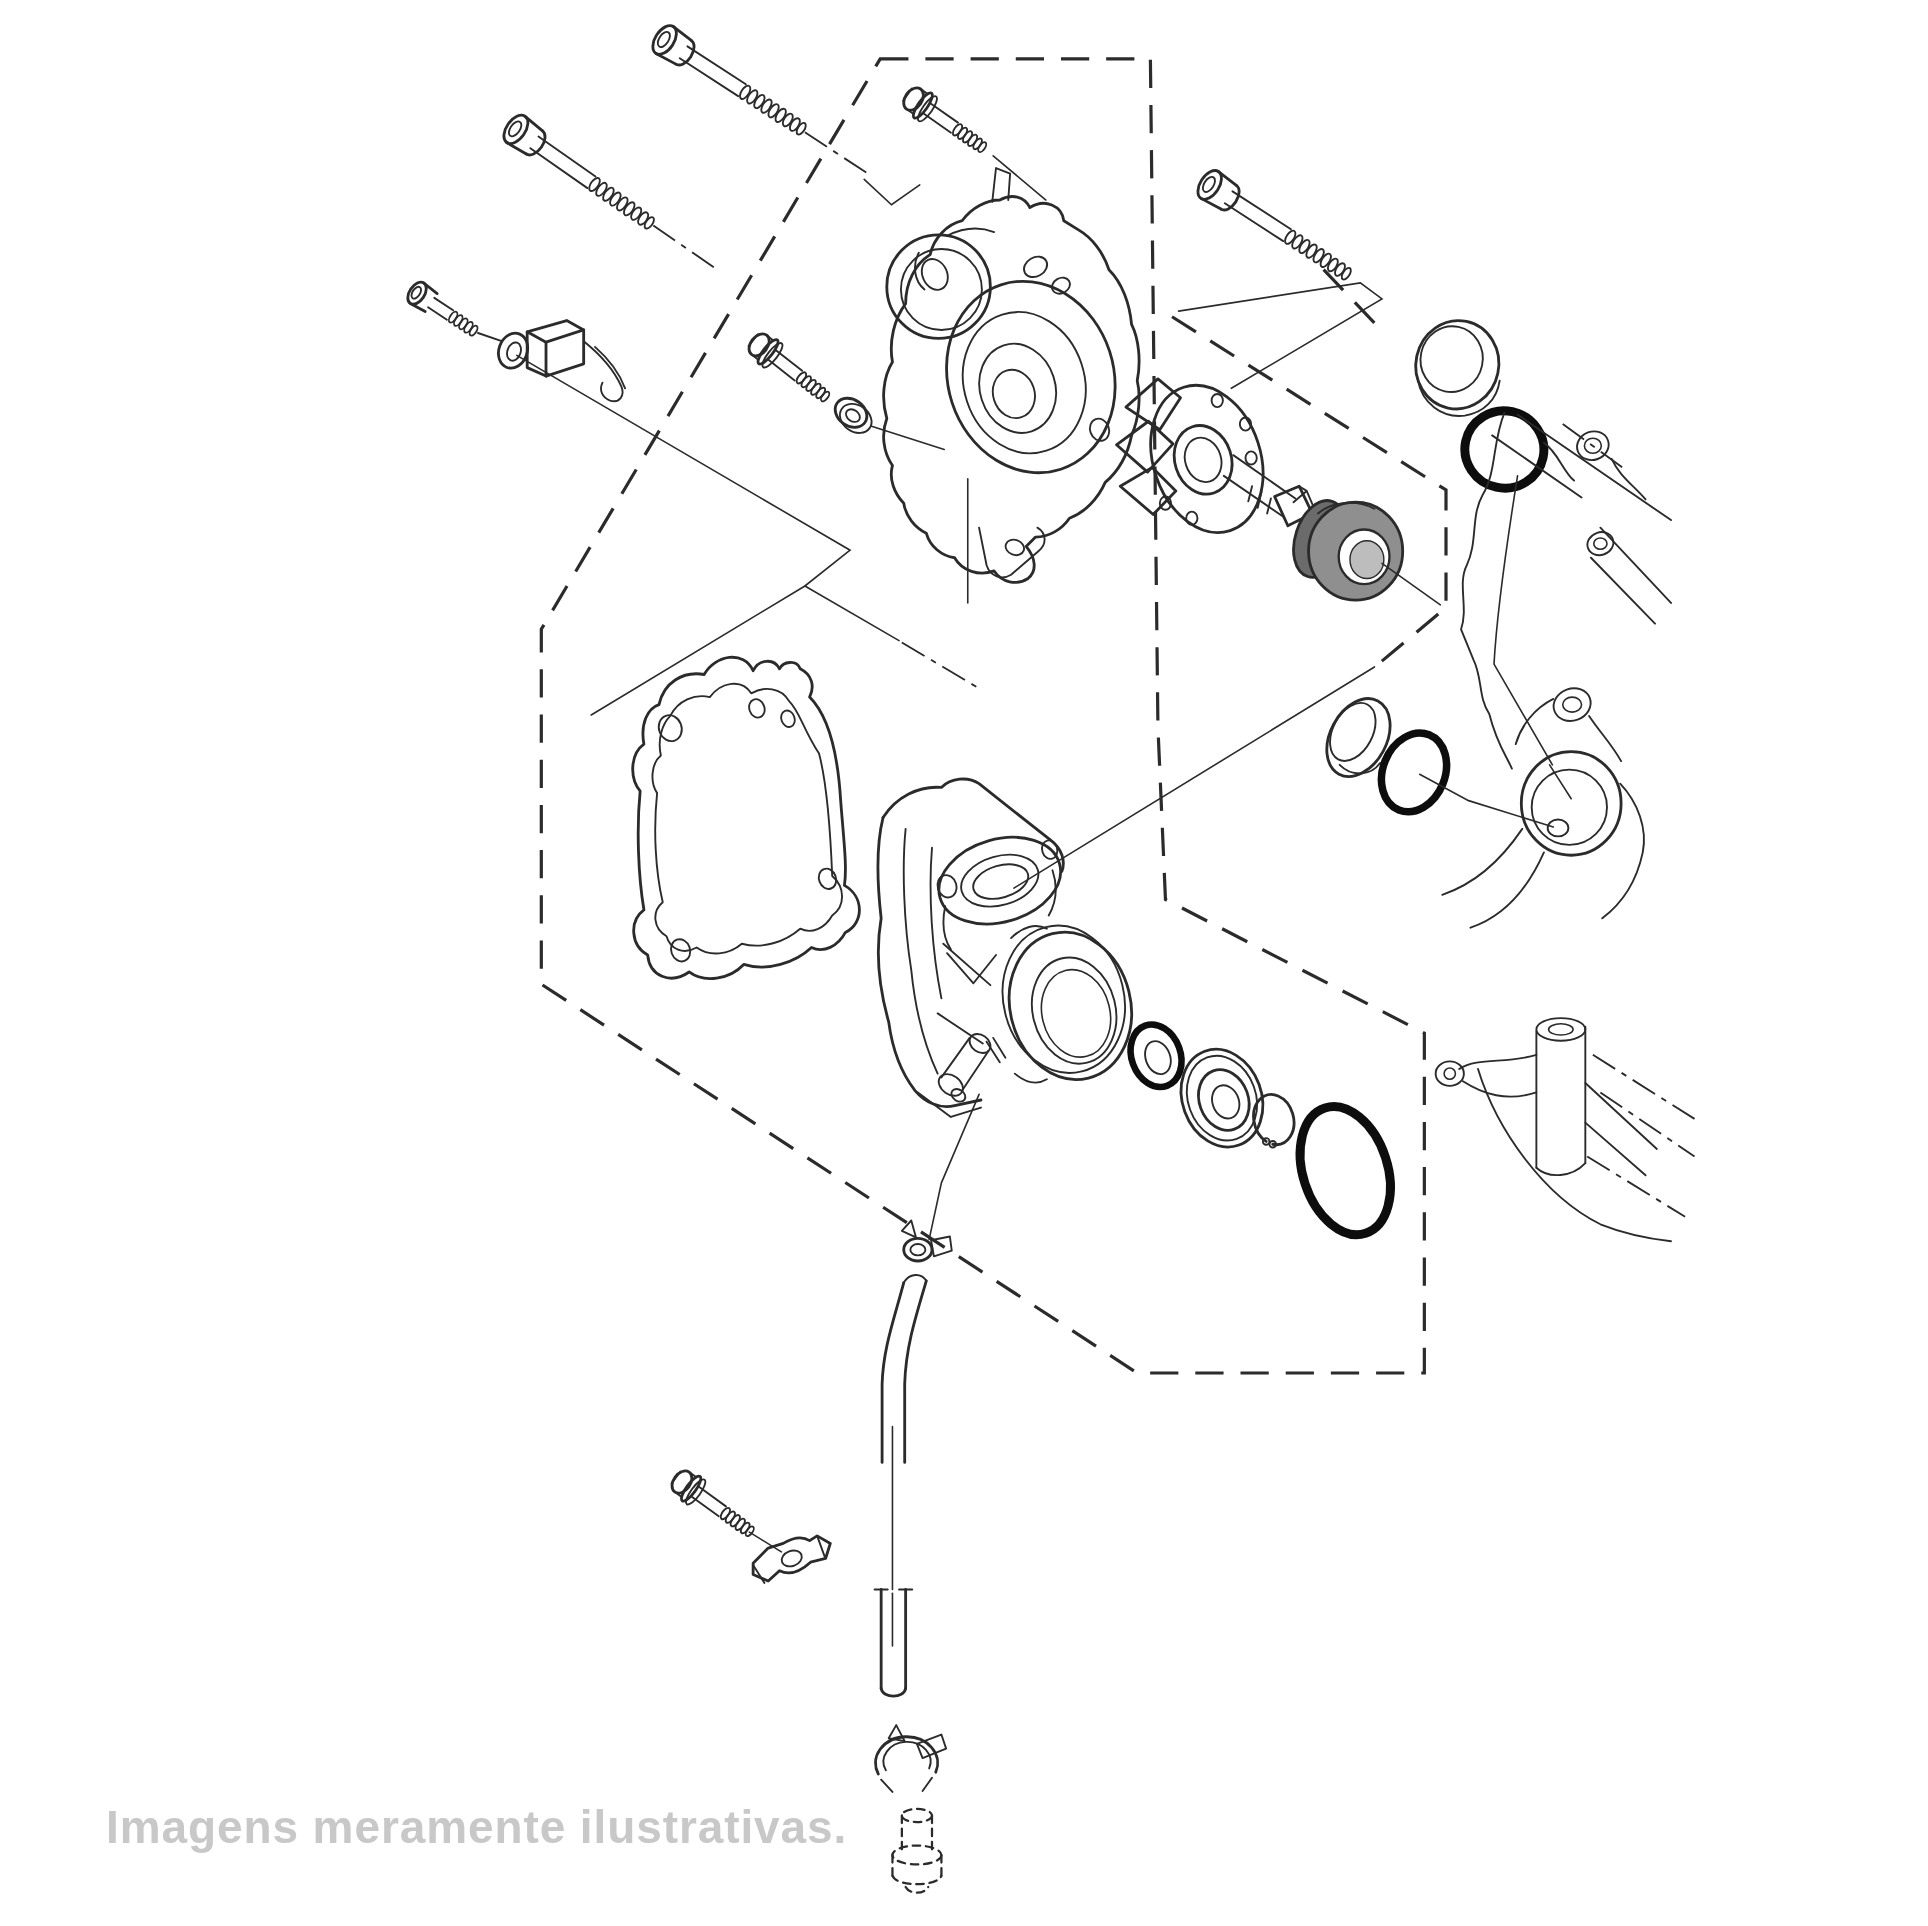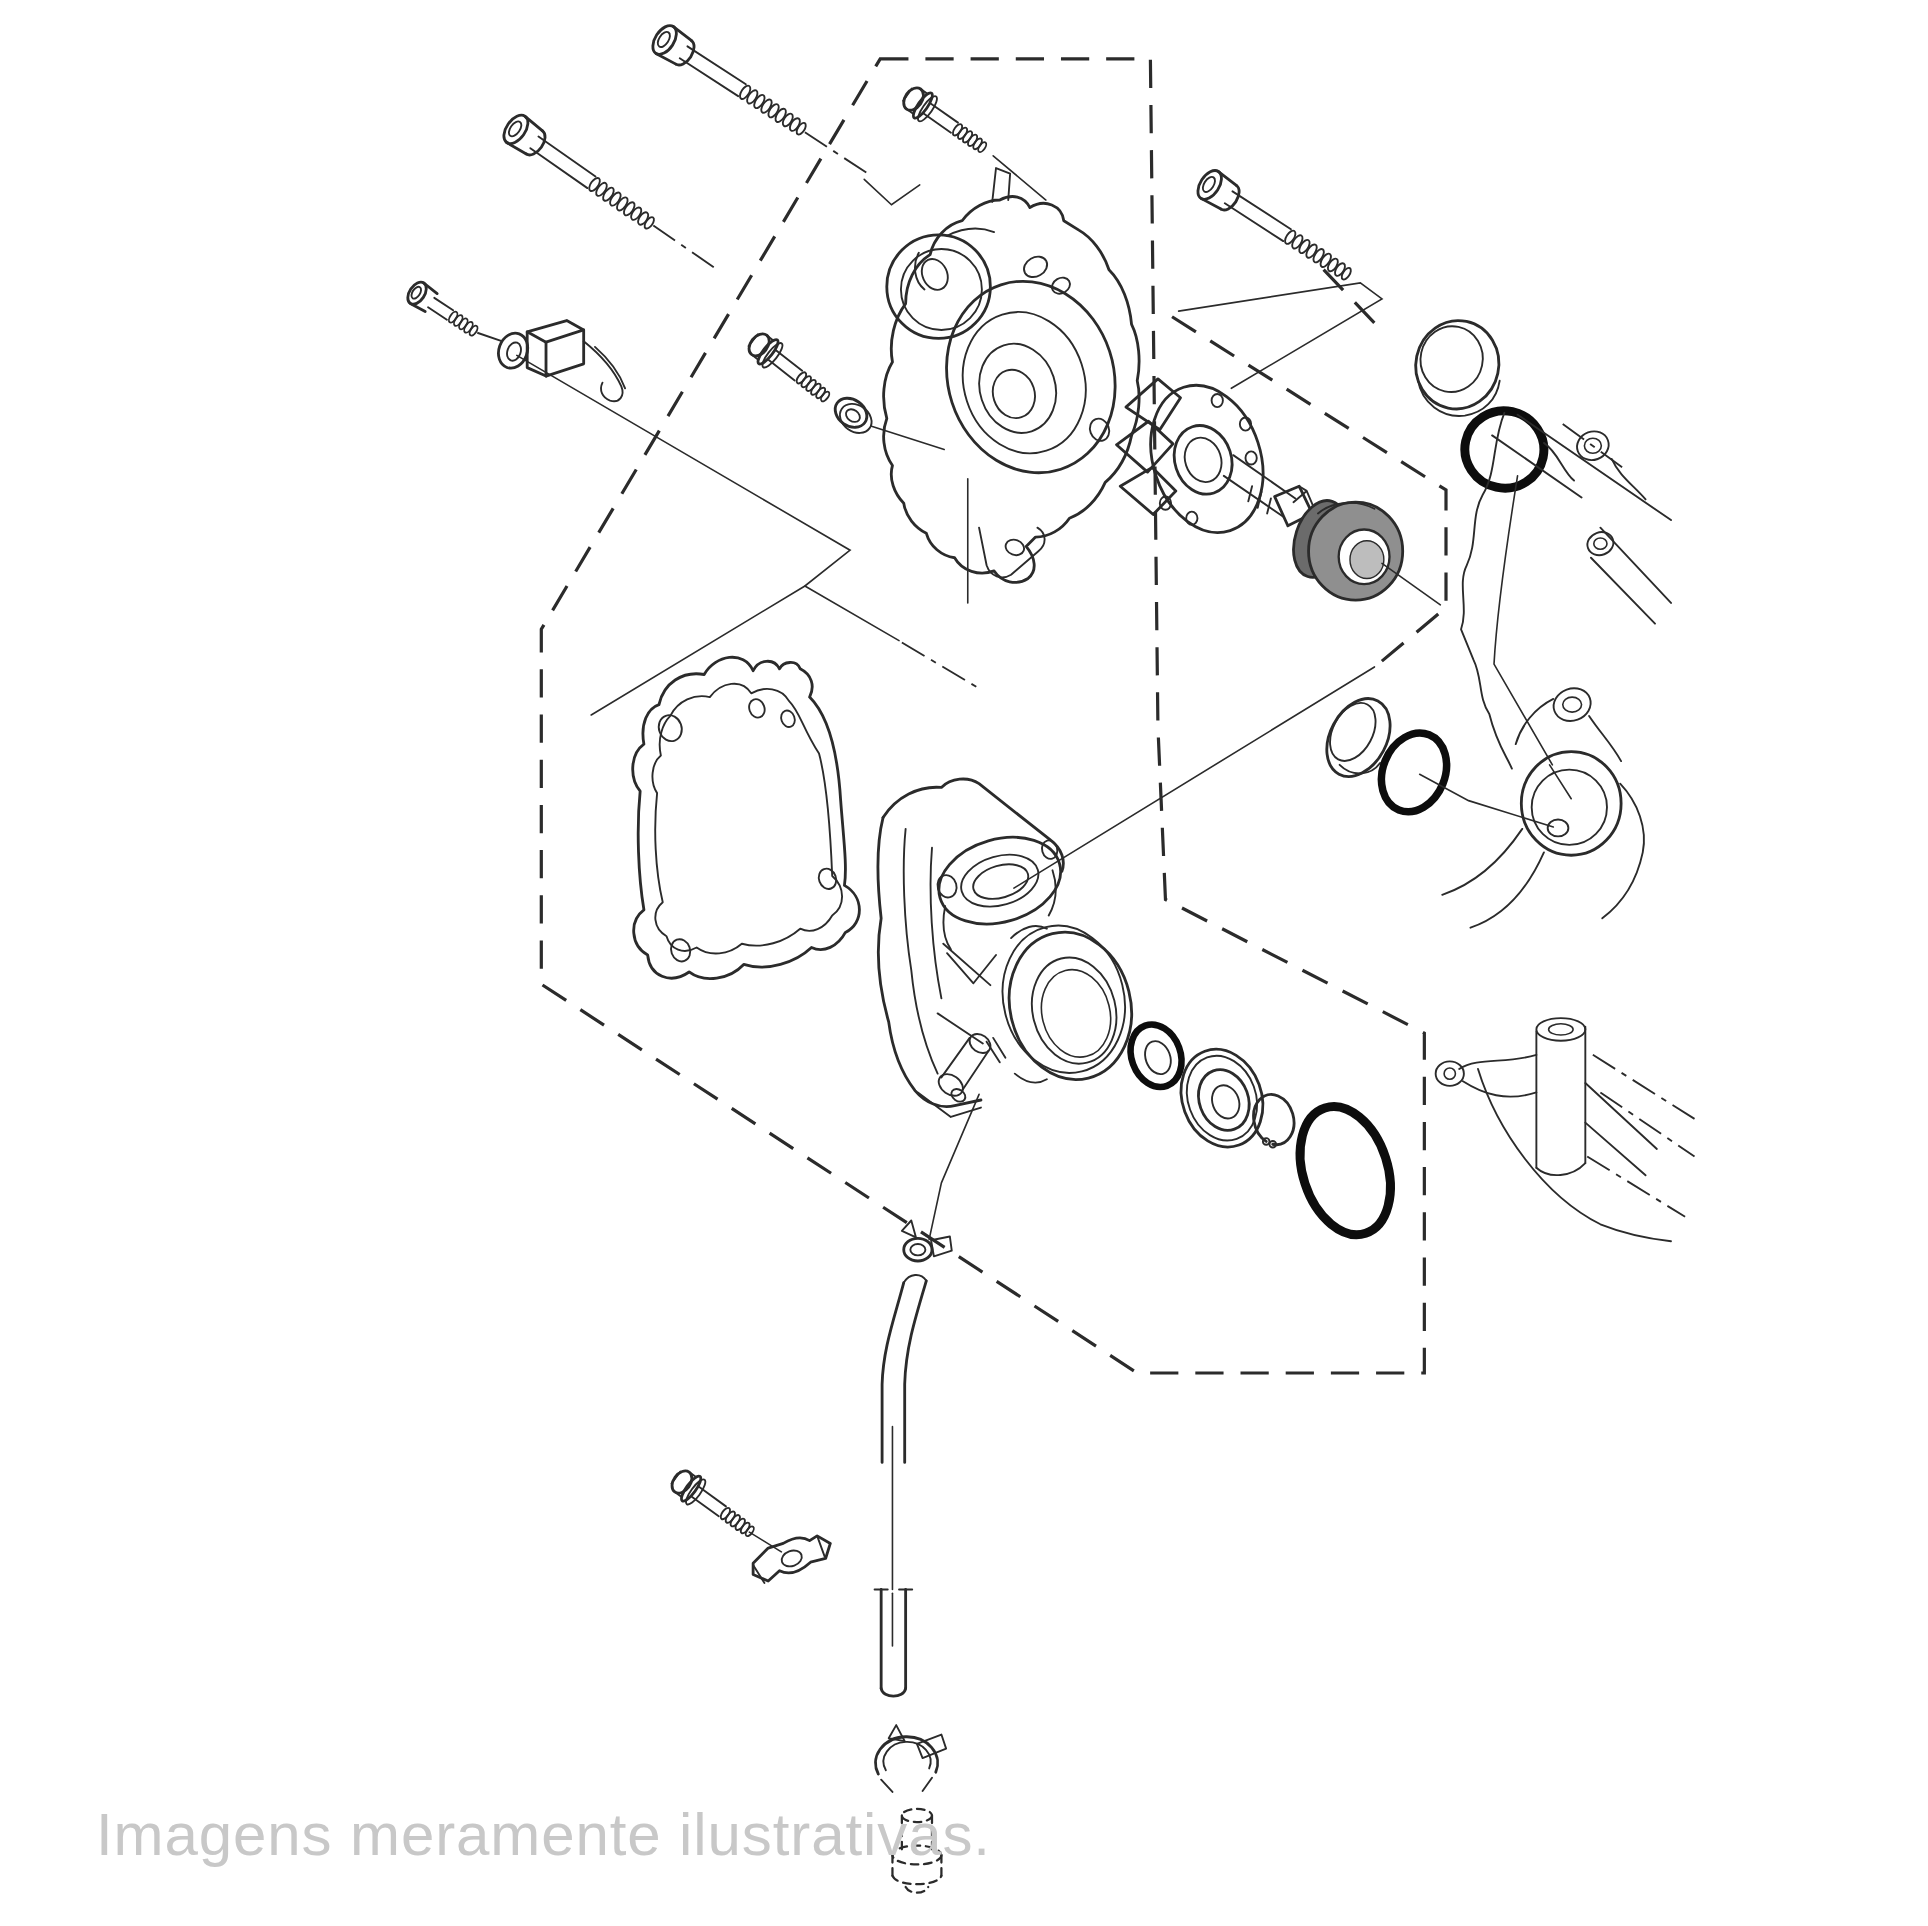--- a/index.html
+++ b/index.html
@@ -12,22 +12,22 @@
   svg{position:absolute;left:0;top:0;}
   .ln   {stroke:var(--c-line);fill:none;stroke-width:3;stroke-linecap:round;stroke-linejoin:round;}
   .ln2  {stroke:var(--c-line);fill:none;stroke-width:2;stroke-linecap:round;stroke-linejoin:round;}
   .thin {stroke:var(--c-line);fill:none;stroke-width:1.7;stroke-linecap:round;}
   .dash {stroke:var(--c-line);fill:none;stroke-width:3.4;stroke-dasharray:30 18;}
   .ddot {stroke:var(--c-line);fill:none;stroke-width:2;stroke-dasharray:28 8 6 8;}
   .thick{stroke:var(--c-heavy);fill:none;stroke-width:9.5;}
   .thick8{stroke:var(--c-heavy);fill:none;stroke-width:8;}
   .pdash{stroke:var(--c-line);fill:none;stroke-width:2.4;stroke-dasharray:8 6;stroke-linecap:round;}
   .wfill{fill:#ffffff;}
-  .watermark{position:absolute;left:96px;top:1800px;font-size:60px;letter-spacing:0.9px;
-             color:var(--c-watermark);font-weight:400;white-space:nowrap;}
+  .watermark{position:absolute;left:106px;top:1800px;font-size:46px;letter-spacing:0.9px;
+             color:var(--c-watermark);font-weight:700;white-space:nowrap;}
 </style>
 </head>
 <body>
 
 <div id="stage">
 <svg width="1928" height="1927" viewBox="0 0 2048 2046">
 
   <g>
     <path class="dash" d="M935,62 L1222,62 L1230,772 L1238,955 L1513,1097 L1513,1458 L1208,1458 L575,1045 L575,668 Z"></path>
     <path class="dash" d="M1245,336 L1536,520 L1536,645 L1458,710"></path>

